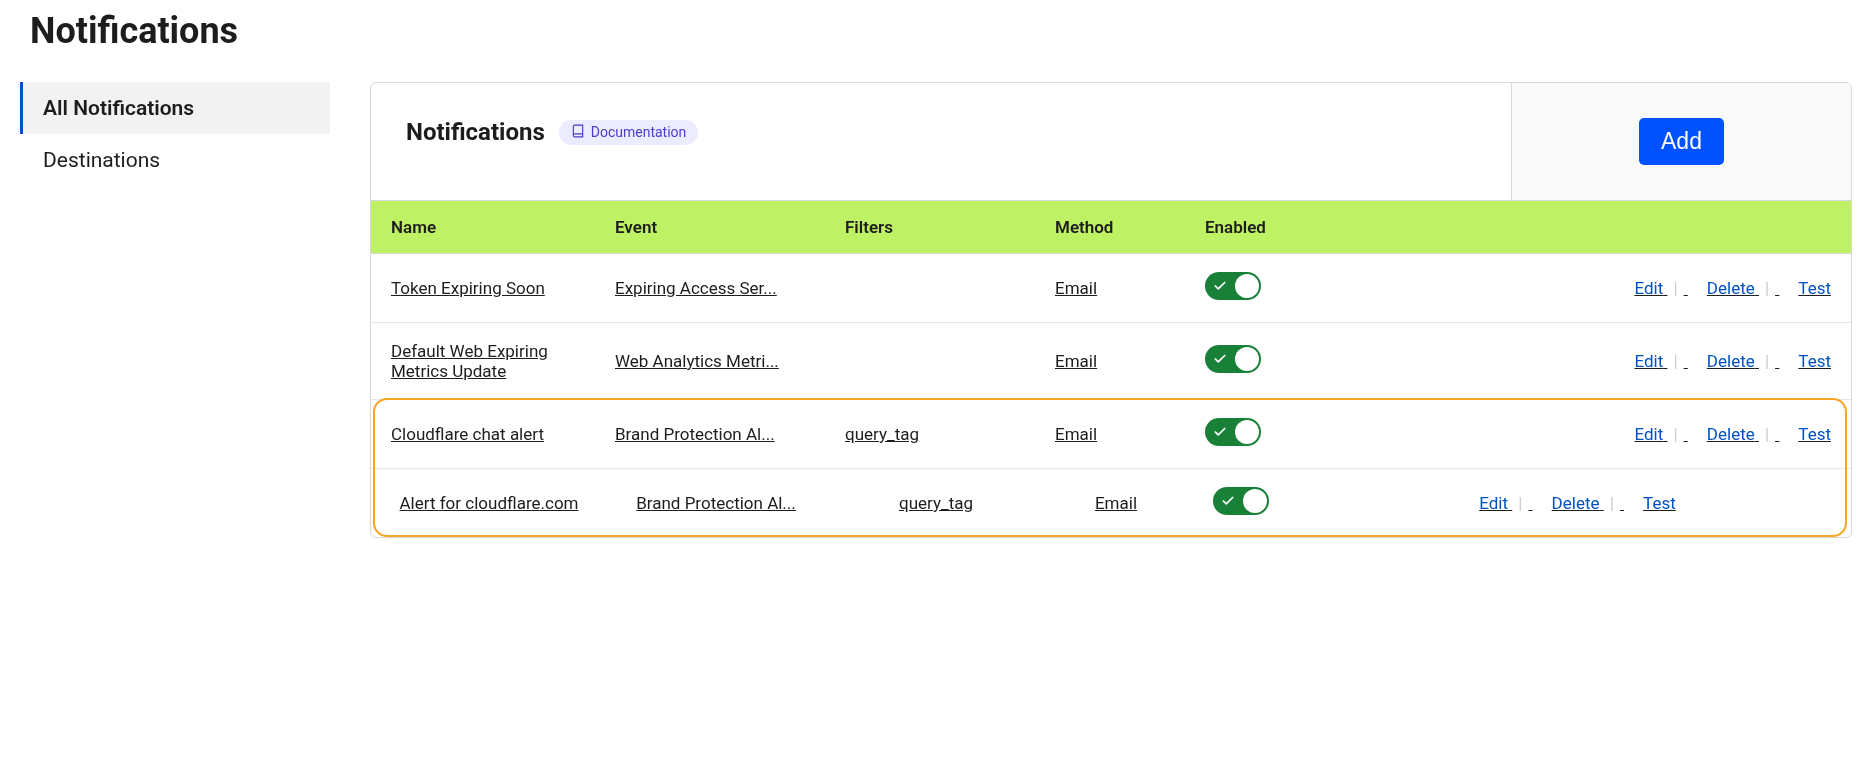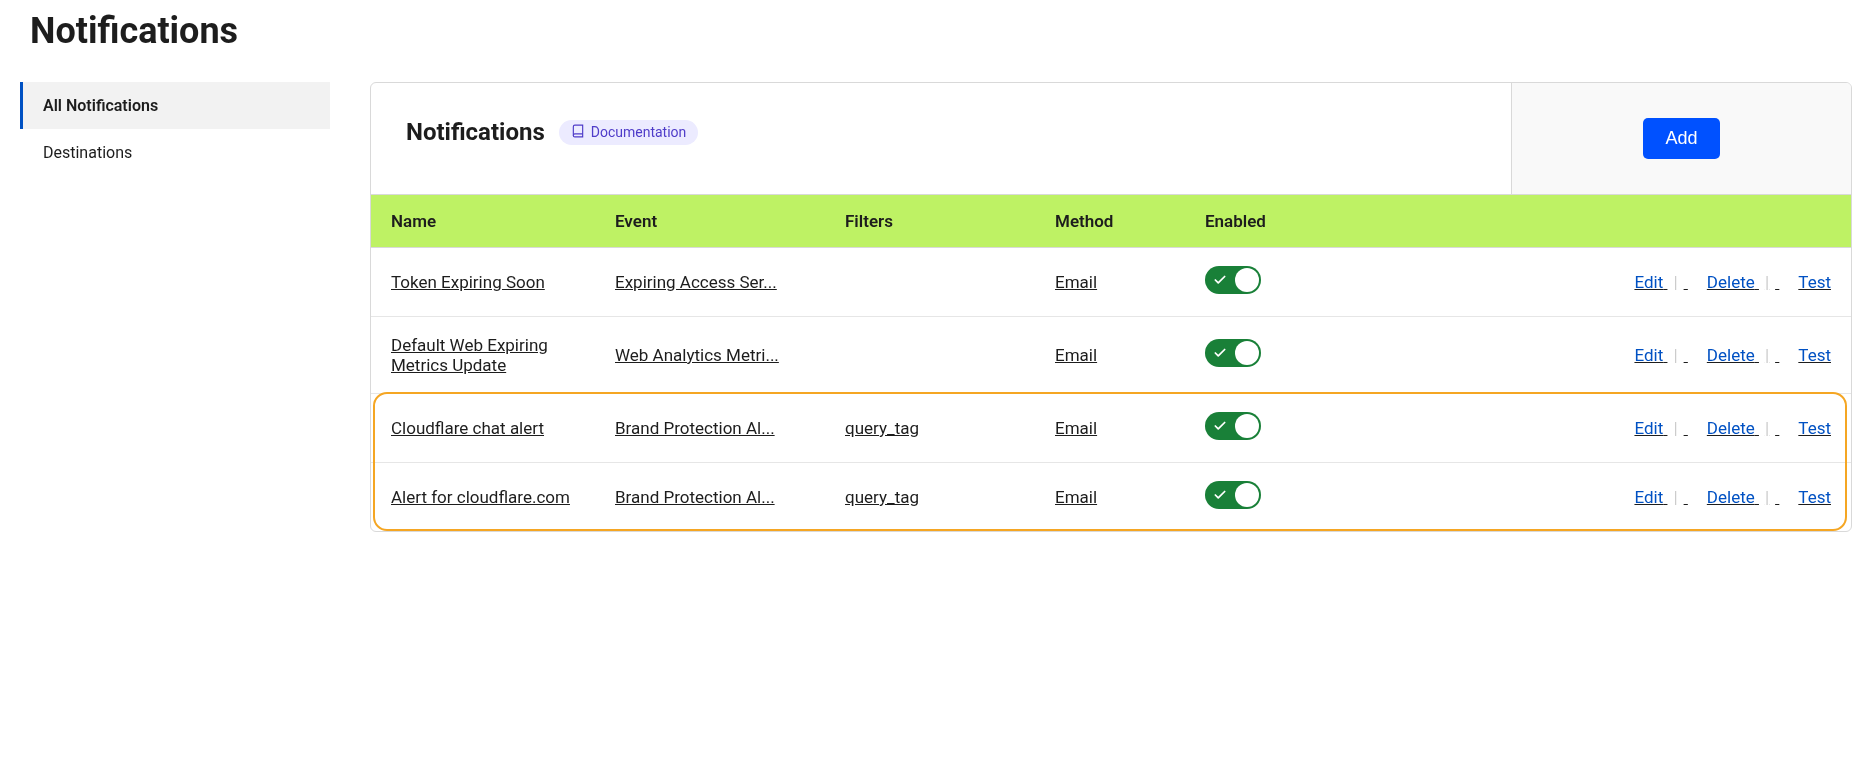--- a/index.html
+++ b/index.html
@@ -17,21 +17,21 @@
     .layout {
       display: flex;
       gap: 40px;
     }
     .sidebar {
       width: 310px;
       flex-shrink: 0;
     }
     .sidebar-item {
       padding: 14px 20px;
-      font-size: 16px;
+      font-size: 21px;
       cursor: pointer;
       border-left: 3px solid transparent;
     }
     .sidebar-item.active {
       background: #f2f2f2;
       border-left: 3px solid #0051c3;
       font-weight: 600;
     }
     .main-panel {
       flex: 1;
@@ -84,21 +84,21 @@
     .doc-badge svg { width: 14px; height: 14px; }
     .panel-subtitle {
       font-size: 18px;
       color: #444;
     }
     .btn-primary {
       background: #0051ff;
       color: #fff;
       border: none;
       padding: 10px 22px;
-      font-size: 18px;
+      font-size: 23px;
       border-radius: 5px;
       cursor: pointer;
     }
     .table {
       width: 100%;
       border-collapse: collapse;
     }
     .table thead th {
       background: #bef264;
       text-align: left;
@@ -109,21 +109,21 @@
     }
     .table thead th:first-child { padding-left: 20px; }
     .table tbody td {
       padding: 18px 14px;
       font-size: 17px;
       border-bottom: 1px solid #e6e6e6;
       vertical-align: middle;
       text-decoration: underline;
     }
     .table tbody td:first-child { padding-left: 20px; }
-    .table tbody tr:last-child td { border-bottom: none; }
+    .table tbody tr:last-child td { border-bottom: none; text-align: center; }
     .col-name { width: 230px; }
     .col-event { width: 230px; }
     .col-filters { width: 210px; }
     .col-method { width: 150px; }
     .col-enabled { width: 100px; }
     .col-actions { text-align: right; padding-right: 20px !important; }
     .highlight-box {
       position: absolute;
       border: 2px solid #f5a623;
       border-radius: 14px;

